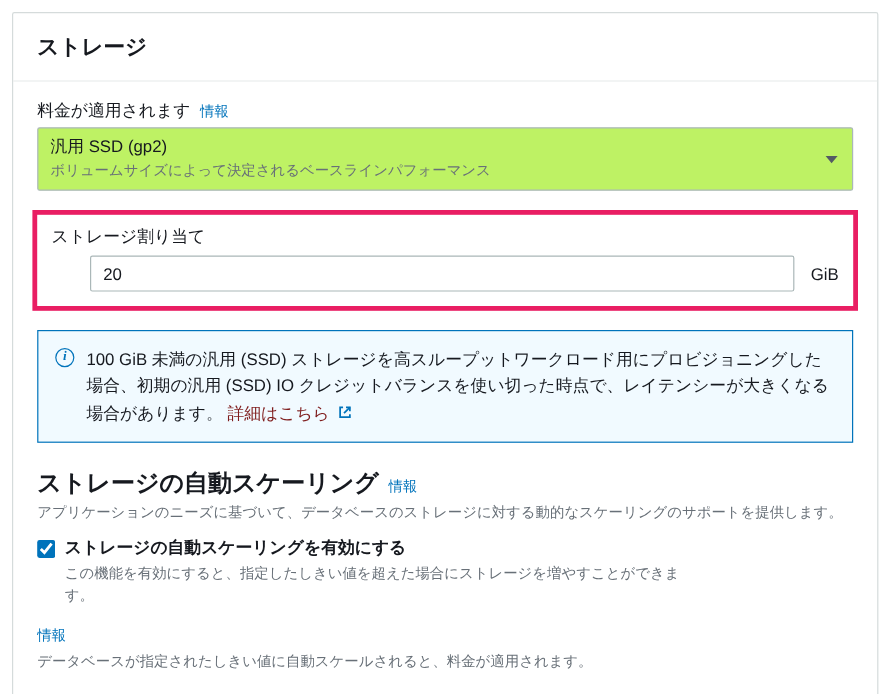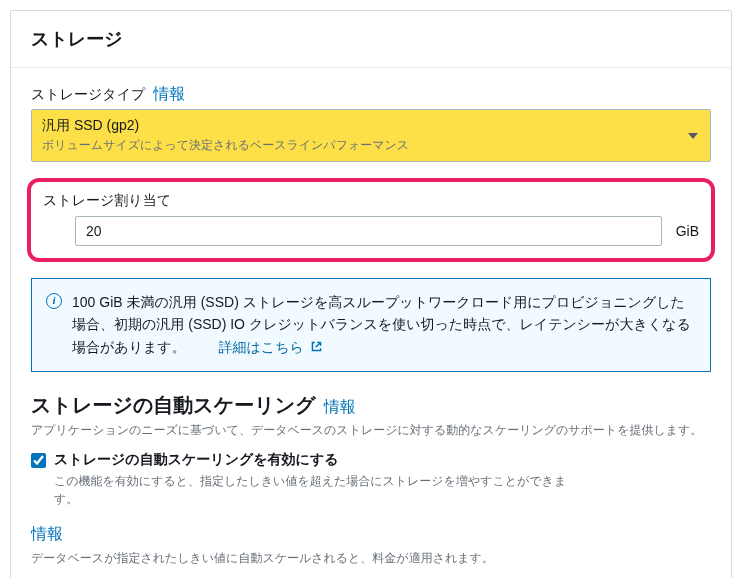--- a/index.html
+++ b/index.html
@@ -35,30 +35,30 @@
       display: flex;
       align-items: baseline;
       gap: 8px;
       margin-bottom: 4px;
     }
     .field-label {
       font-size: 14px;
       color: #16191f;
     }
     .info-link {
-      font-size: 16px;
+      font-size: 12px;
       color: #0073bb;
       text-decoration: none;
       cursor: pointer;
     }
     .select-wrap {
       position: relative;
       border: 1px solid #aab7b8;
       border-radius: 2px;
-      background: #fde047;
+      background: #bef264;
       padding: 7px 30px 7px 10px;
       cursor: pointer;
     }
     .select-wrap .primary {
       font-size: 14px;
       color: #16191f;
     }
     .select-wrap .secondary {
       font-size: 12px;
       color: #687078;
@@ -69,21 +69,21 @@
       right: 12px;
       top: 50%;
       transform: translateY(-50%);
       width: 0; height: 0;
       border-left: 5px solid transparent;
       border-right: 5px solid transparent;
       border-top: 6px solid #545b64;
     }
     .highlight-box {
       border: 4px solid #e91e63;
-      border-radius: 12px;
+      border-radius: 0;
       padding: 10px 12px 12px;
       margin: 8px -4px 16px -4px;
     }
     .input-row {
       display: flex;
       align-items: center;
       gap: 14px;
       margin-top: 6px;
       margin-left: 32px;
     }
@@ -126,24 +126,23 @@
       font-size: 11px;
       font-weight: 700;
       display: flex;
       align-items: center;
       justify-content: center;
       font-style: italic;
       font-family: Georgia, serif;
       margin-top: 2px;
     }
     .ext-link {
-      color: #0369a1;
+      color: #7f1d1d;
       text-decoration: none;
       cursor: pointer;
-      margin-left: 29px;
     }
     .ext-icon {
       display: inline-block;
       vertical-align: -1px;
       margin-left: 2px;
     }
     .section-title-row {
       display: flex;
       align-items: baseline;
       gap: 8px;
@@ -194,21 +193,21 @@
 <body>
 
 <div class="panel">
   <div class="panel-header">
     <h2>ストレージ</h2>
   </div>
   <div class="panel-body">
 
     <div class="field">
       <div class="field-label-row">
-        <span class="field-label">ストレージタイプ</span>
+        <span class="field-label">料金が適用されます</span>
         <a class="info-link">情報</a>
       </div>
       <div class="select-wrap">
         <div class="primary">汎用 SSD (gp2)</div>
         <div class="secondary">ボリュームサイズによって決定されるベースラインパフォーマンス</div>
         <span class="caret"></span>
       </div>
     </div>
 
     <div class="highlight-box">

